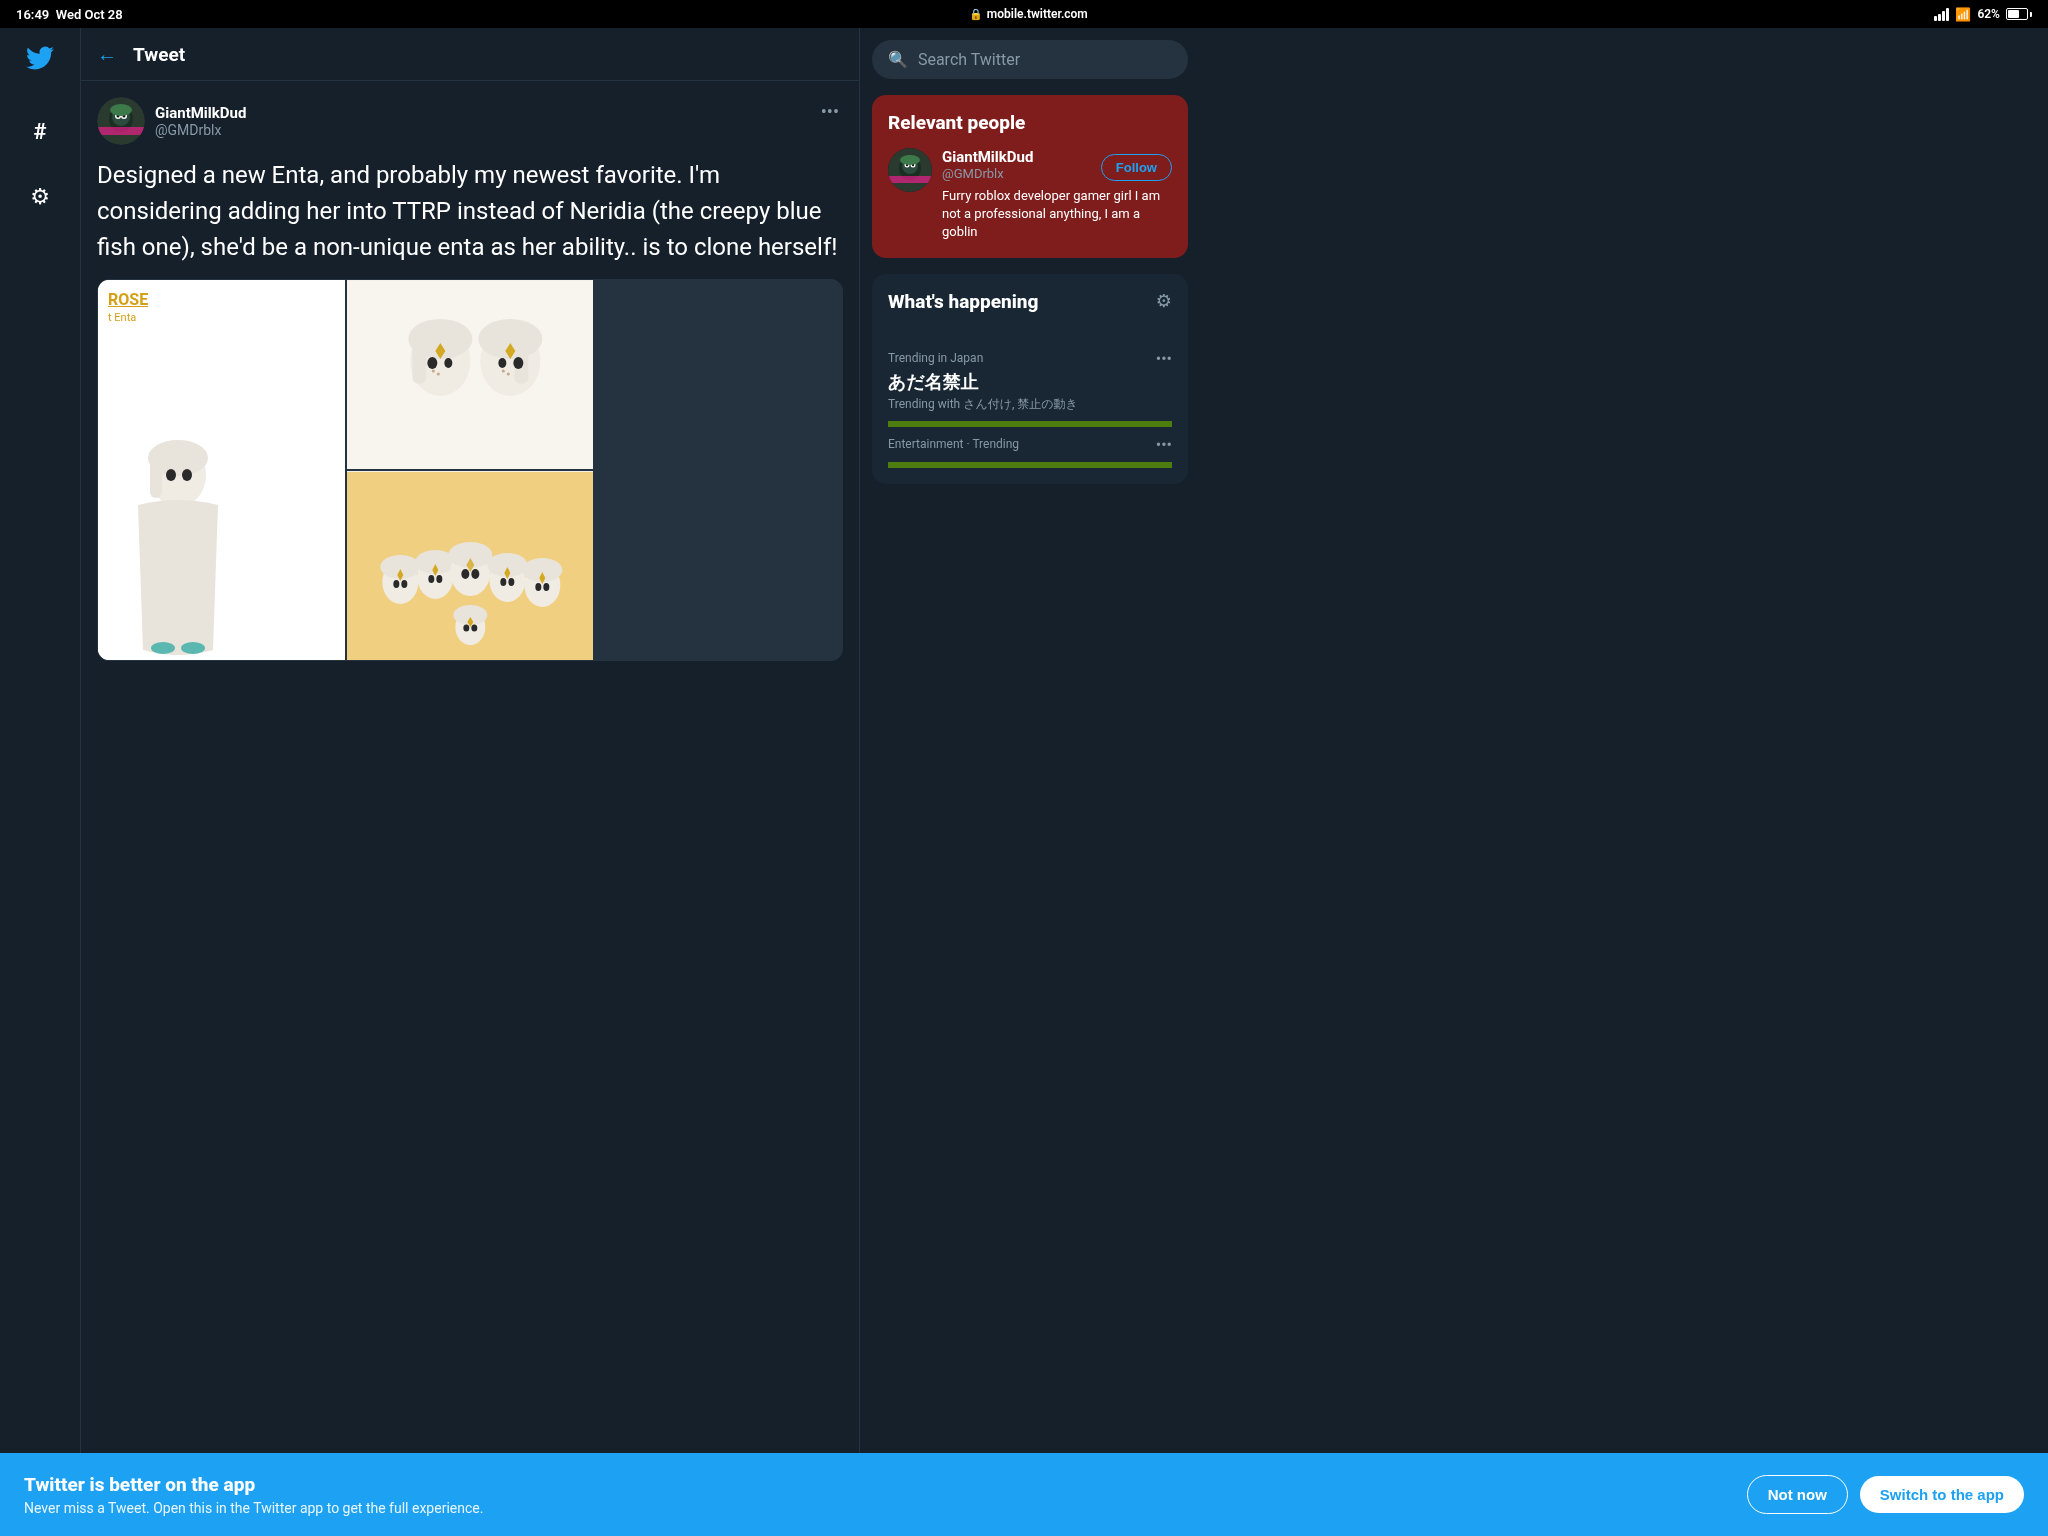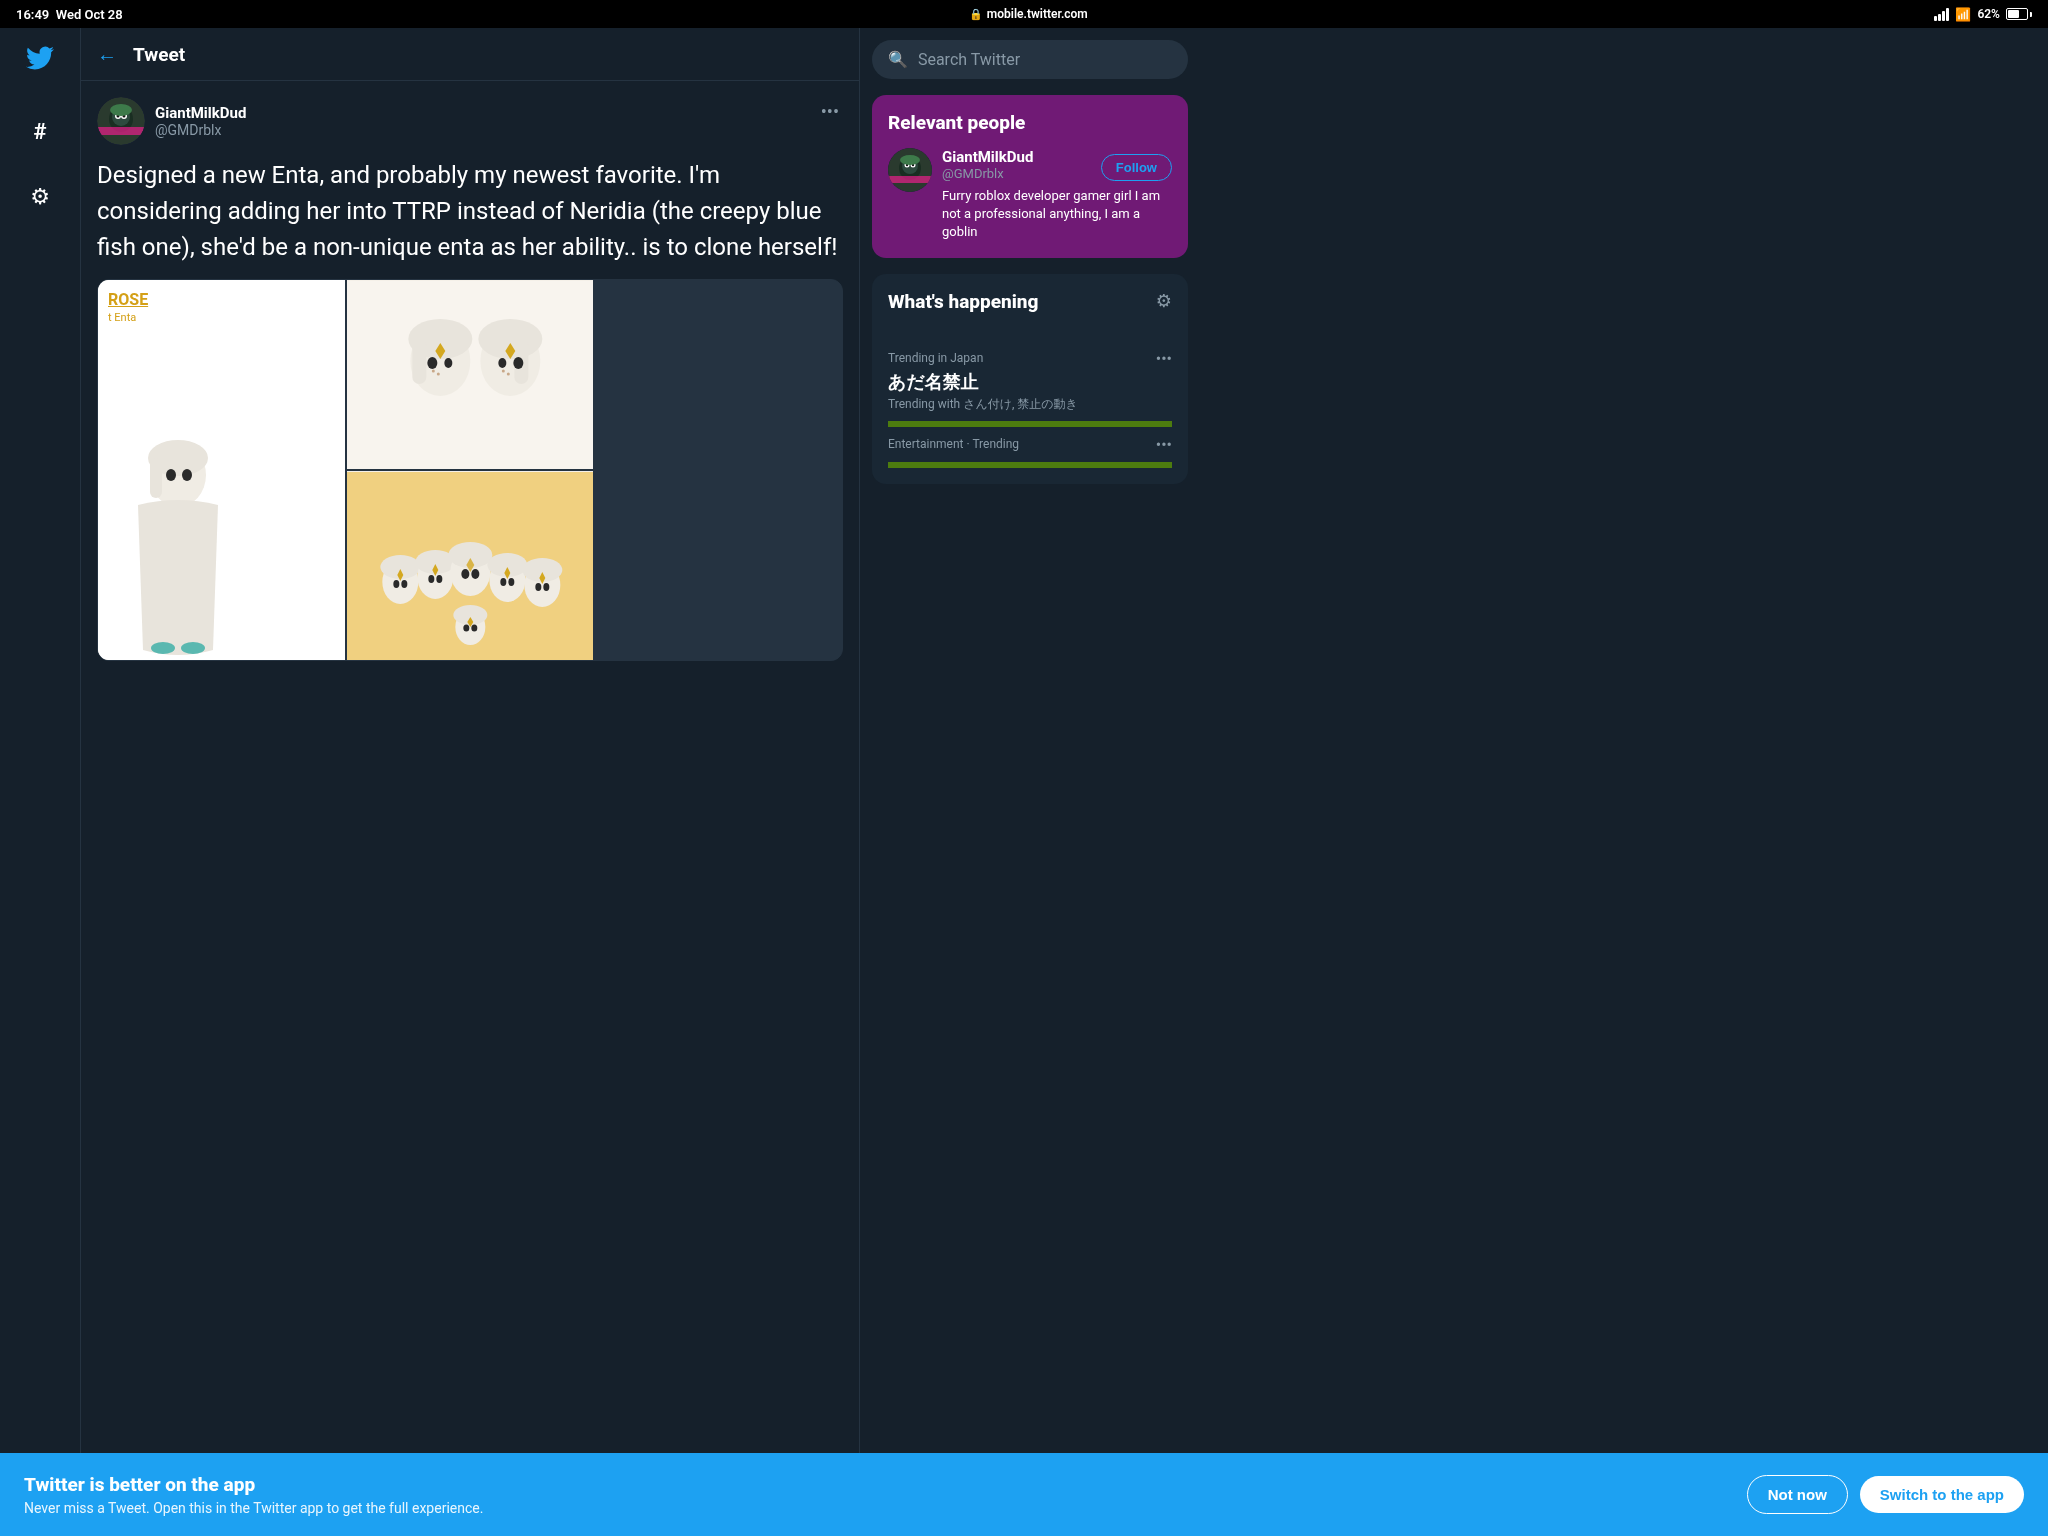--- a/index.html
+++ b/index.html
@@ -184,21 +184,21 @@
       border-radius: 24px;
       padding: 12px 0;
       width: 100%;
       font-size: 16px;
       font-weight: 700;
       cursor: pointer;
     }
 
     
     .relevant-people {
-      background: #701a75;
+      background: #7f1d1d;
       border-radius: 14px;
       padding: 16px;
       margin-bottom: 16px;
     }
     .section-title { font-size: 19px; font-weight: 800; color: #fff; margin-bottom: 14px; }
     .person-row {
       display: flex;
       align-items: flex-start;
       gap: 10px;
     }

